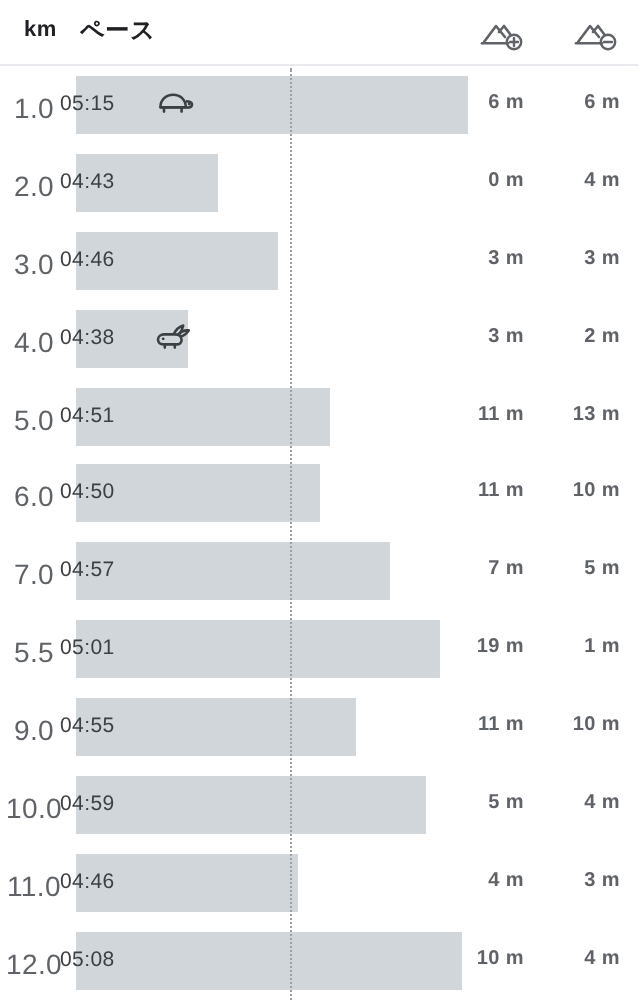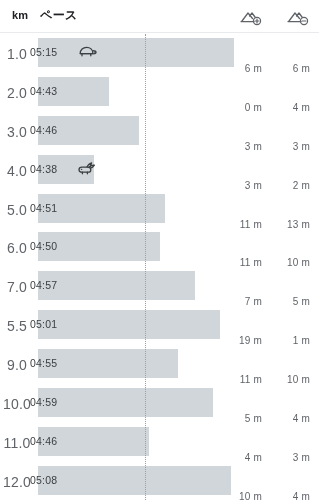--- a/index.html
+++ b/index.html
@@ -94,25 +94,26 @@
   }
   .pace-marker {
     position: absolute;
     top: 8px;
     width: 22px;
     height: 20px;
   }
   .pace-marker svg { display: block; }
   .gainval, .lossval {
     position: absolute;
-    top: 30px;
+    top: 13px;
     font-size: 10px;
     color: #5f6368;
     text-align: right;
     letter-spacing: 0.2px;
+    font-weight: bold;
   }
   .gainval { left: 222px; width: 40px; }
   .lossval { left: 270px; width: 40px; }
 
   
   .avgline {
     position: absolute;
     left: 145px;
     top: 34px;
     width: 1px;

